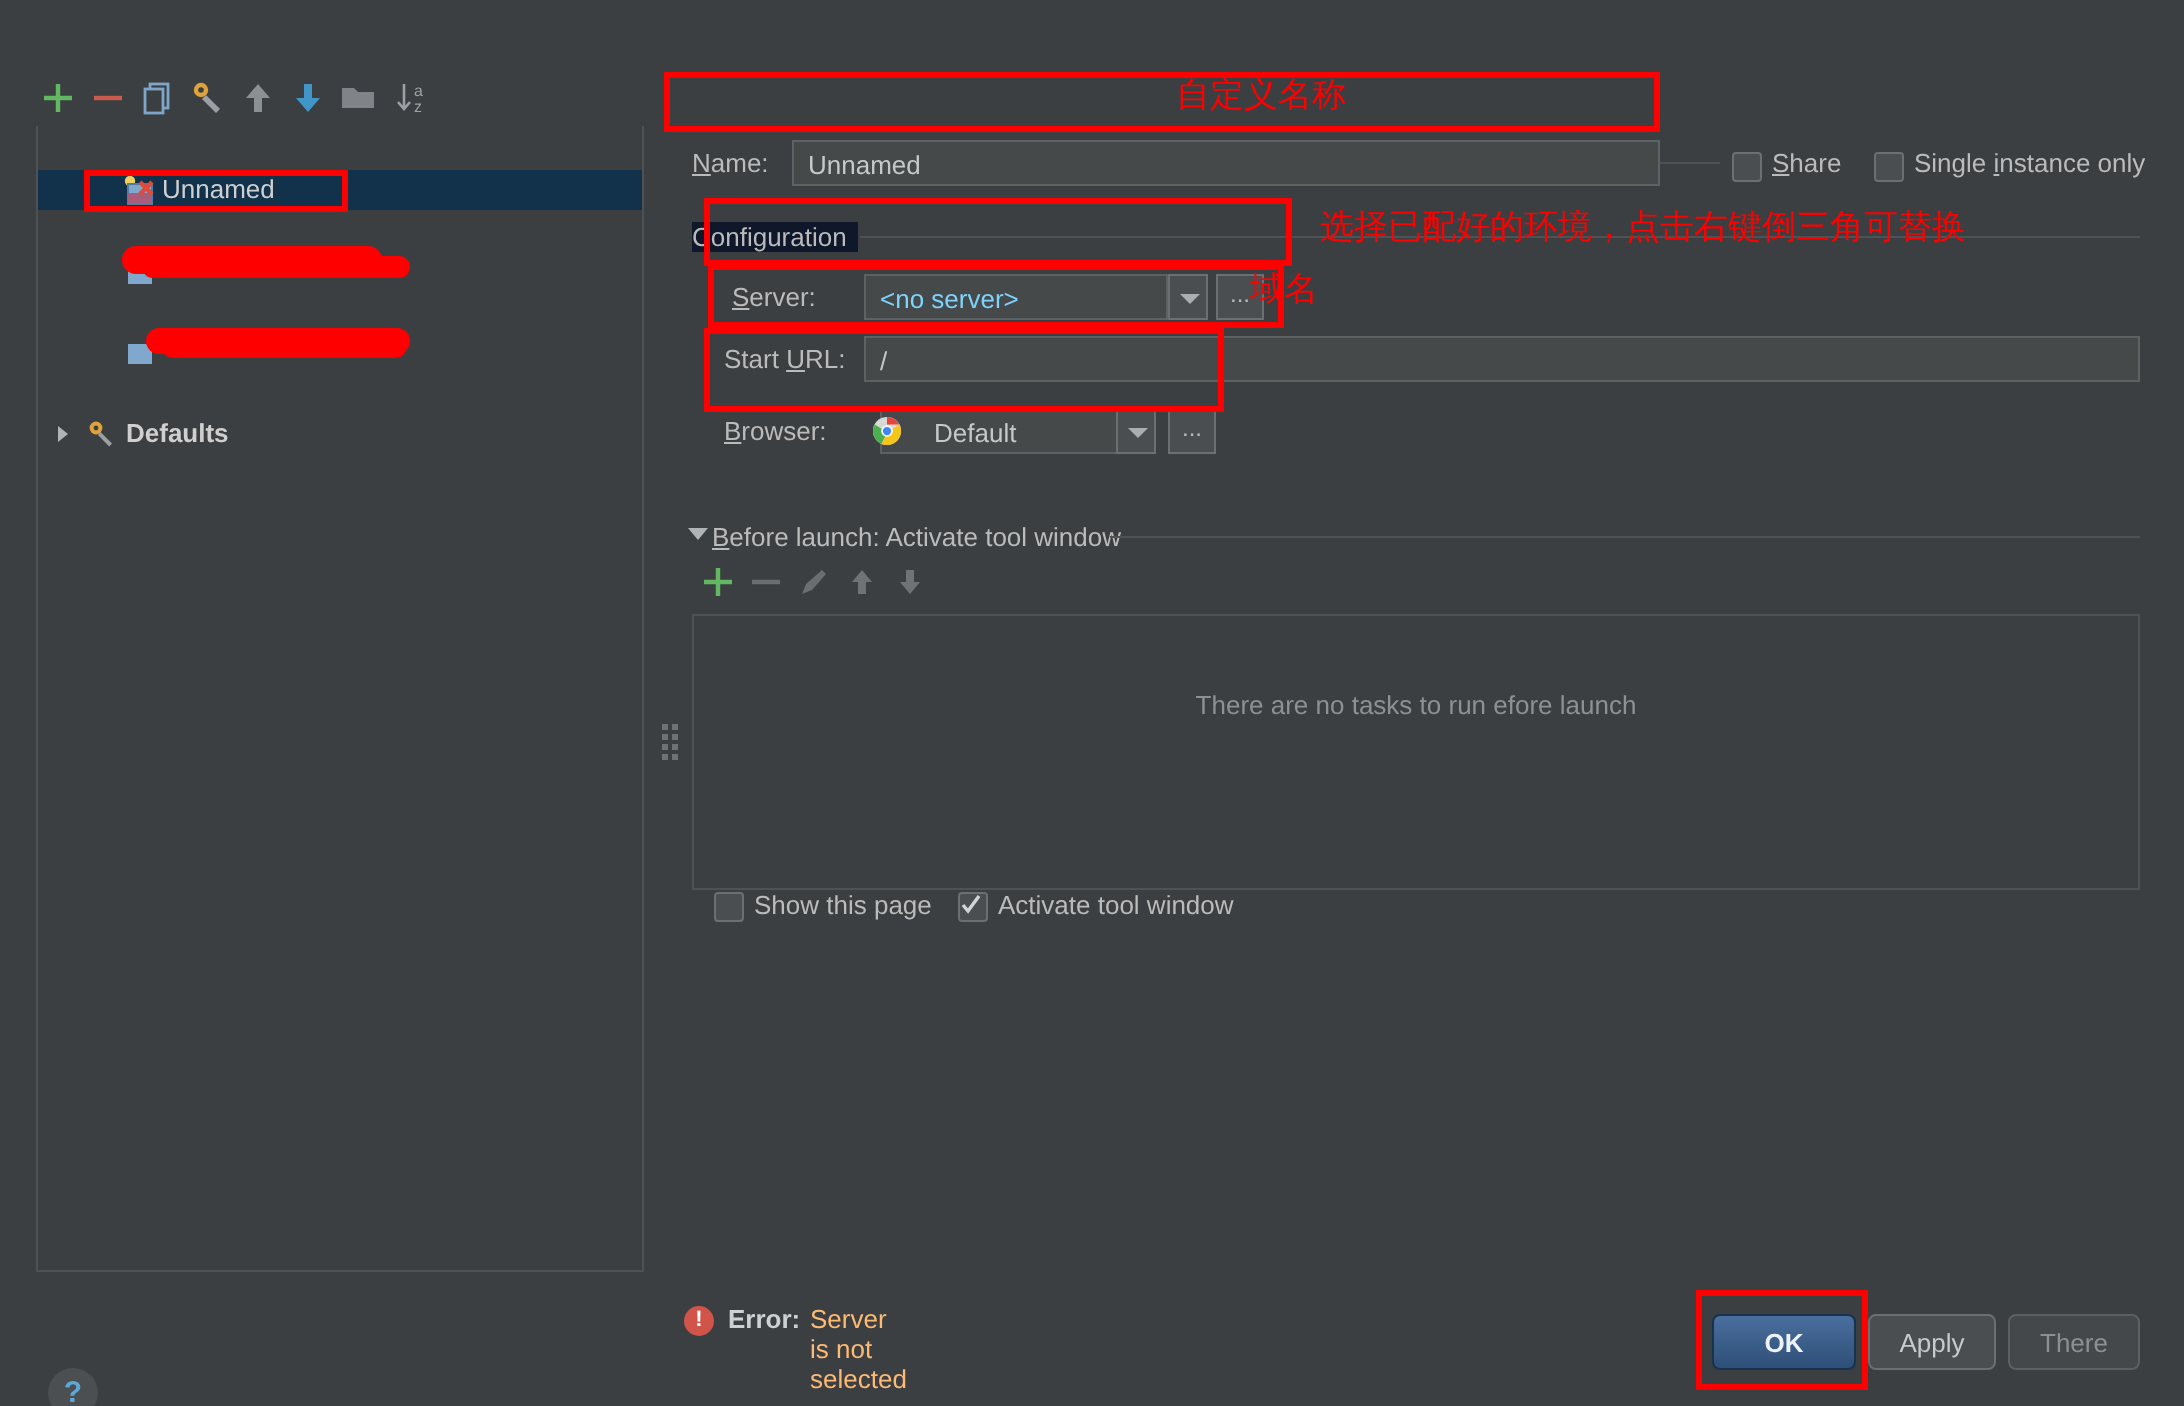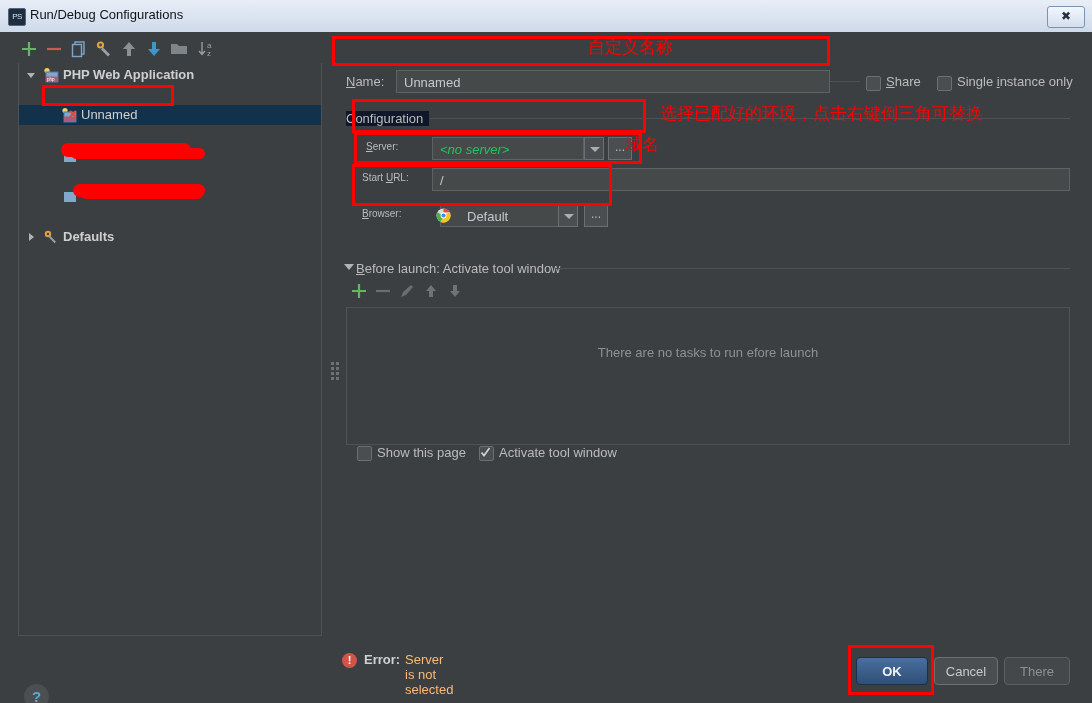--- a/index.html
+++ b/index.html
@@ -47,24 +47,24 @@
     line-height:23px;padding-left:7px;box-sizing:border-box;}
   .hr-top{position:absolute;left:830px;top:49px;width:30px;height:1px;background:#4e5254;}
 
   .cb{position:absolute;width:13px;height:13px;background:#4a4e50;border:1px solid #6a6f71;border-radius:2px;}
   .cbl{position:absolute;font-size:13px;color:#bbbbbb;}
 
   
   .grp-title{position:absolute;left:346px;top:79px;font-size:13px;color:#bbbbbb;background:#0f172a;padding-right:6px;}
   .grp-line{position:absolute;left:430px;top:86px;right:22px;height:1px;background:#4e5254;}
 
-  .flbl{position:absolute;font-size:10px;color:#bbbbbb;}
+  .flbl{position:absolute;font-size:13px;color:#bbbbbb;}
   .combo{position:absolute;height:23px;background:#45494a;border:1px solid #5d6264;
     font-size:13px;color:#c4c9cc;line-height:23px;box-sizing:border-box;padding-left:7px;}
-  .combo.redtxt{color:#22c55e;font-style:italic;}
+  .combo.redtxt{color:#7dd3fc;}
   .arrowbtn{position:absolute;width:20px;height:23px;background:#4a4e50;border:1px solid #6a6f71;
     box-sizing:border-box;}
   .arrowbtn .tri{position:absolute;left:5px;top:9px;width:0;height:0;
     border-left:5px solid transparent;border-right:5px solid transparent;border-top:5px solid #a9aeb0;}
   .dotsbtn{position:absolute;width:24px;height:23px;background:#4a4e50;border:1px solid #6a6f71;
     box-sizing:border-box;color:#b6babc;font-size:12px;text-align:center;line-height:19px;}
   .urlfield{position:absolute;height:23px;background:#45494a;border:1px solid #5d6264;
     font-size:13px;color:#c4c9cc;line-height:23px;box-sizing:border-box;padding-left:7px;}
 
   
@@ -99,25 +99,20 @@
   .anno{position:absolute;color:#fe0000;font-family:"DejaVu Sans",sans-serif;font-size:17px;white-space:nowrap;}
   .hl{position:absolute;border:3px solid #fe0000;box-sizing:border-box;}
   .watermark{position:absolute;left:772px;top:670px;font-family:"Liberation Serif",serif;
     font-size:19px;color:#6d7174;letter-spacing:1px;white-space:nowrap;}
 </style>
 </head>
 <body>
 
 <div class="win">
 
-  <div class="titlebar">
-    <div class="title-ico">PS</div>
-    <div class="title-txt">Run/Debug Configurations</div>
-    <div class="closebtn">✖</div>
-  </div>
 
   <div class="body">
 
     <div class="ltoolbar">
       <div class="tbi" style="left:0">
         <svg width="22" height="22" viewBox="0 0 22 22">
             <path d="M11 4 V18 M4 11 H18" stroke="#62b862" stroke-width="2.2" fill="none"></path>
           </svg>
       </div>
       <div class="tbi" style="left:25px">
@@ -157,36 +152,20 @@
         <svg width="22" height="22" viewBox="0 0 22 22">
           <path d="M7 4 V16 M4 13 L7 16.5 L10 13" stroke="#9aa0a3" stroke-width="1.3" fill="none"></path>
           <text x="12" y="10" font-size="8" fill="#9aa0a3" font-family="sans-serif">a</text>
           <text x="12" y="18" font-size="8" fill="#9aa0a3" font-family="sans-serif">z</text>
         </svg>
       </div>
     </div>
 
     <div class="tree">
 
-      <div class="row" style="top:2px">
-        <span class="tw">
-          <svg width="12" height="12" viewBox="0 0 12 12">
-              <path d="M2 4 L10 4 L6 9 Z" fill="#b0b4b6"></path>
-            </svg>
-        </span>
-        <span class="ico" style="left:24px">
-          <svg width="16" height="16" viewBox="0 0 16 16">
-            <circle cx="4" cy="3.5" r="2.6" fill="#f0d060"></circle>
-            <rect x="3" y="5" width="12" height="10" fill="#7fa8cc" stroke="#4e7ba0"></rect>
-            <rect x="3" y="9.5" width="12" height="5.5" fill="#a85d7d"></rect>
-            <text x="4" y="14" font-size="4.5" fill="#fff" font-family="sans-serif">php</text>
-          </svg>
-        </span>
-        <span class="lbl bold" style="left:44px">PHP Web Application</span>
-      </div>
 
       <div class="row sel" style="top:22px">
         <span class="ico" style="left:42px">
           <svg width="18" height="16" viewBox="0 0 18 16">
             <circle cx="4" cy="3.5" r="2.6" fill="#f0d060"></circle>
             <rect x="3" y="5" width="12" height="10" fill="#7fa8cc" stroke="#4e7ba0"></rect>
             <rect x="3" y="9.5" width="12" height="5.5" fill="#a85d7d"></rect>
             <path d="M9 4 L15 10 M15 4 L9 10" stroke="#e04a3c" stroke-width="2.2"></path>
           </svg>
         </span>
@@ -331,21 +310,21 @@
     <div class="errrow">
       <span class="err-ico">!</span>
       <span class="err-b">Error:</span>
       <span class="err-t">Server is not selected</span>
     </div>
 
     <div class="helpbtn">?</div>
     <div class="watermark">http://blog.csdn.net/kirsten_z</div>
 
     <div class="btn def" style="left:856px;top:625px;width:72px">OK</div>
-    <div class="btn norm" style="left:934px;top:625px;width:64px">Cancel</div>
+    <div class="btn norm" style="left:934px;top:625px;width:64px">Apply</div>
     <div class="btn dis" style="left:1004px;top:625px;width:66px">There</div>
 
   </div>
 
   <div class="hl" style="left:332px;top:36px;width:498px;height:30px"></div>
   <div class="anno" style="left:588px;top:36px">自定义名称</div>
 
   <div class="hl" style="left:352px;top:99px;width:294px;height:34px"></div>
   <div class="anno" style="left:660px;top:102px">选择已配好的环境，点击右键倒三角可替换</div>
 

